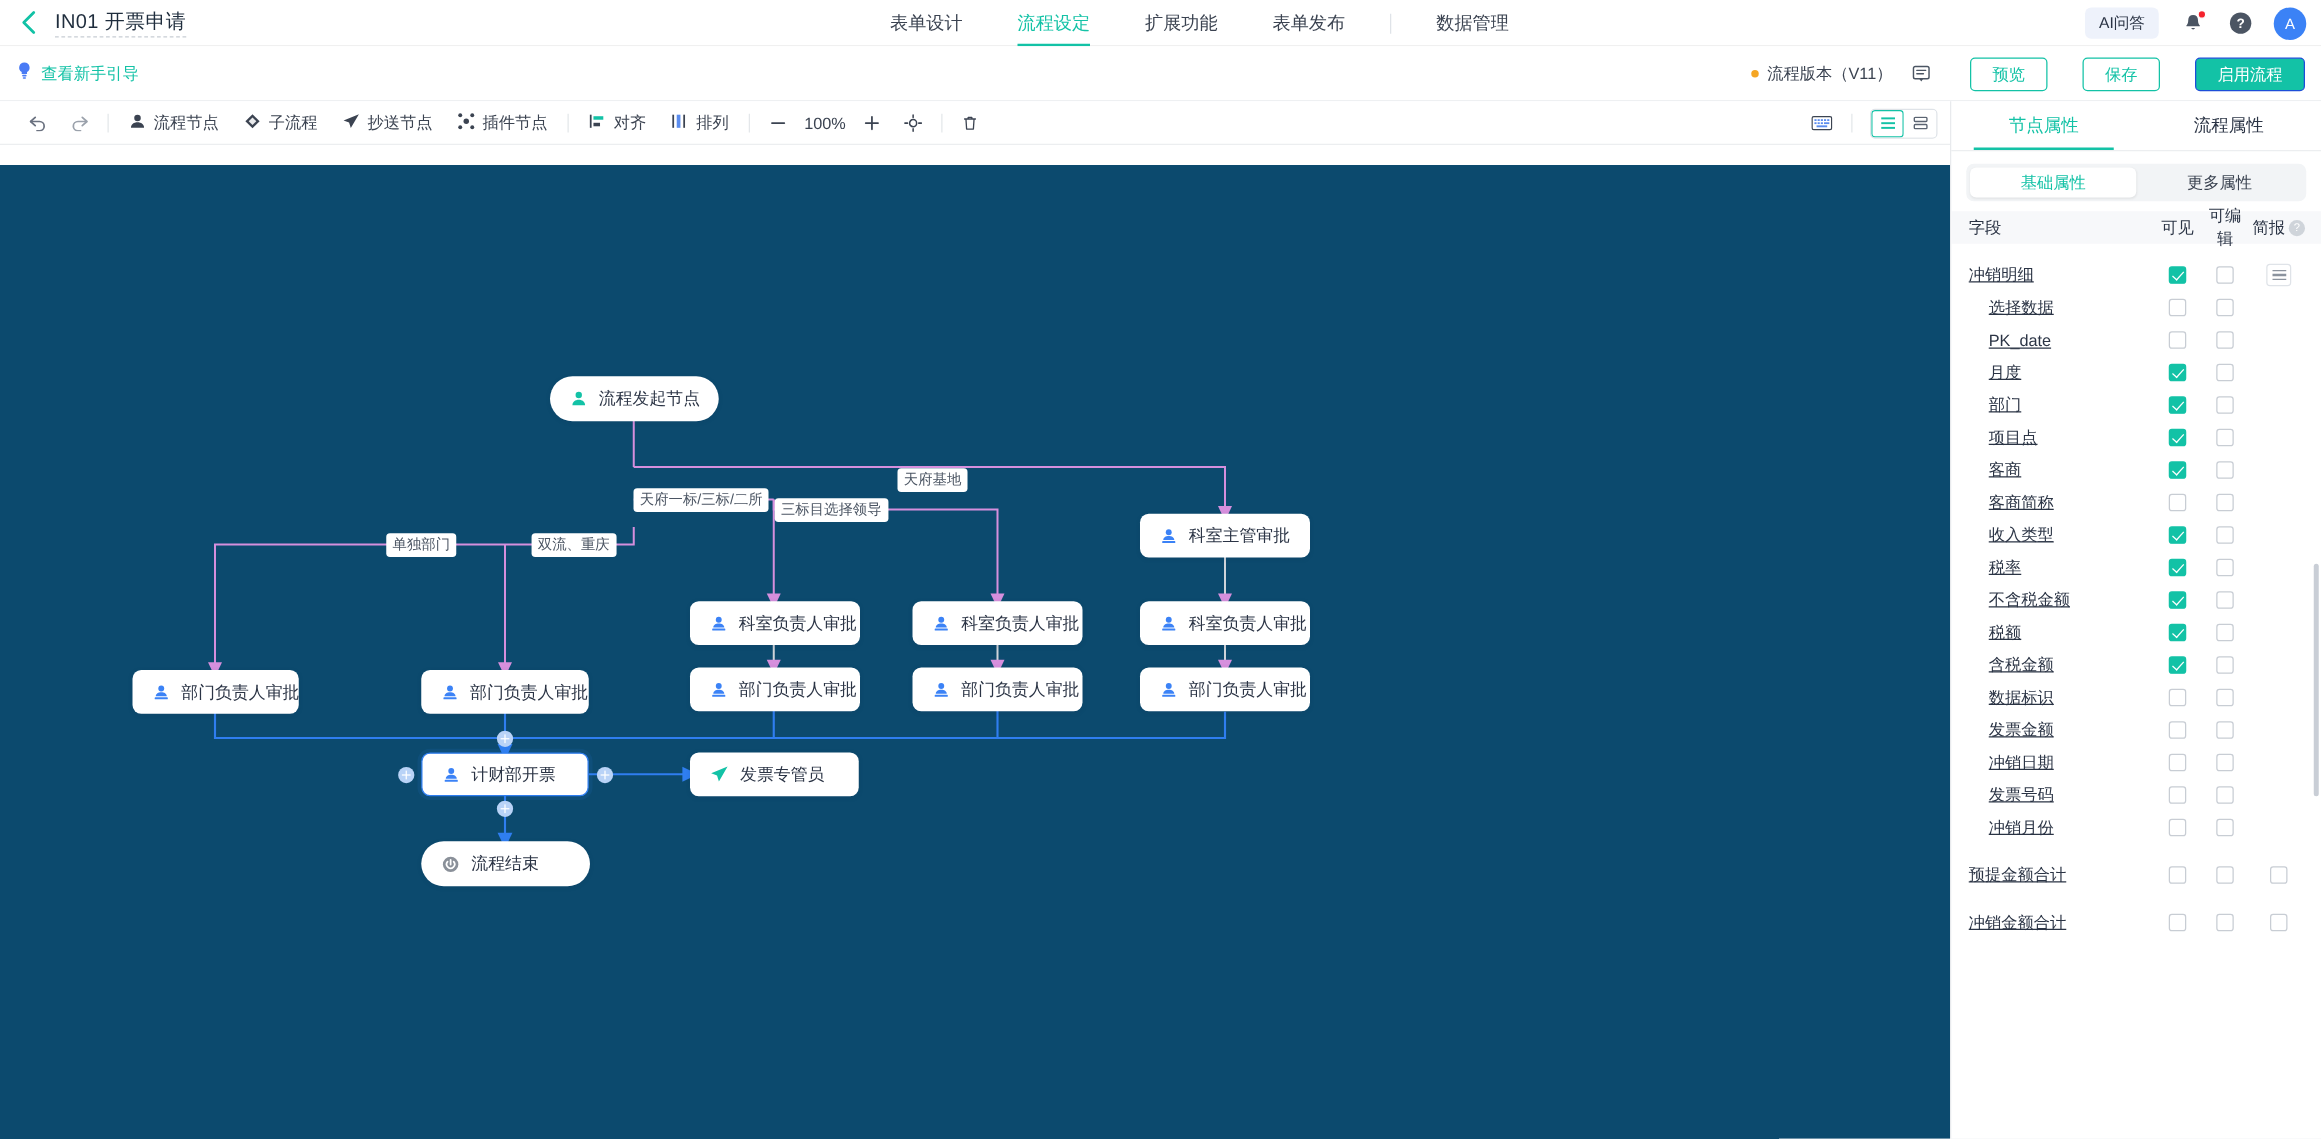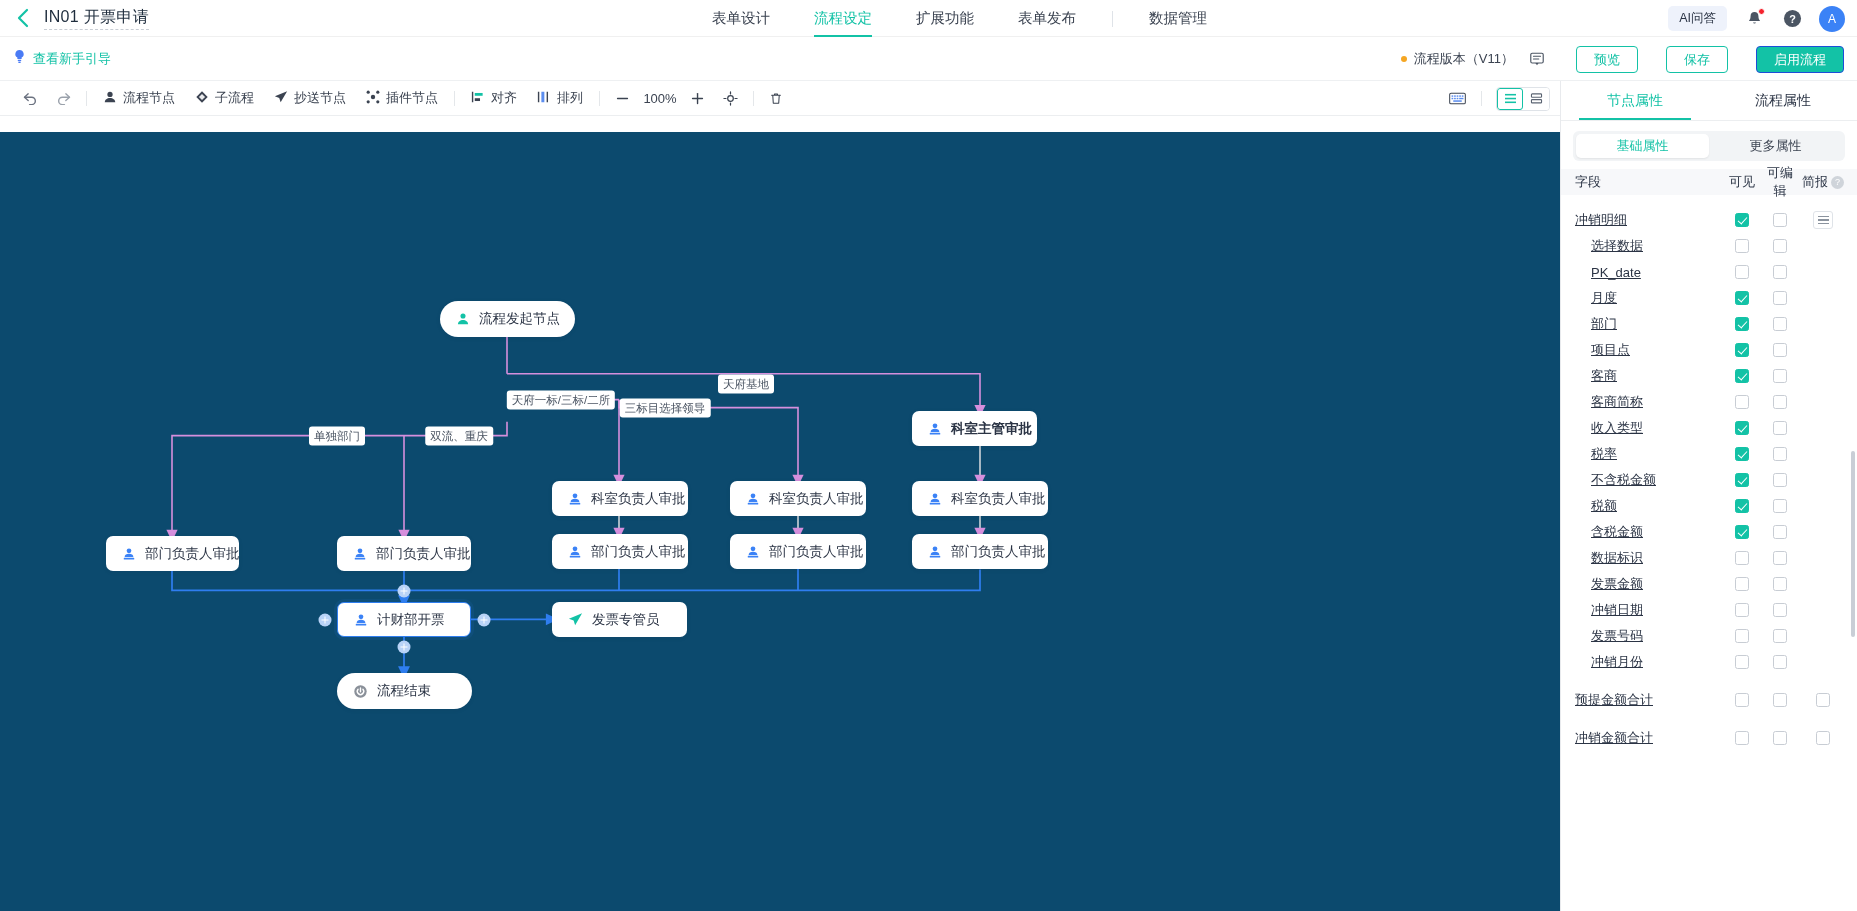--- a/index.html
+++ b/index.html
@@ -418,21 +418,21 @@
         <div id="nodes-layer">
             <div class="node round" style="left: 440px; top: 169px; width: 135px;">
               <span style="display: flex;">
                 <svg width="14" height="14" viewBox="0 0 16 16">
                   <circle cx="8" cy="4.6" r="2.9" fill="#13c2a6"></circle>
                   <path d="M2.2 14c0-3.1 2.6-5 5.8-5s5.8 1.9 5.8 5z" fill="#13c2a6"></path>
                 </svg>
               </span>
               <span class="nlabel">流程发起节点</span>
             </div>
-            <div class="node" style="left: 912px; top: 279px; width: 125px; font-weight: bold;">
+            <div class="node" style="left: 912px; top: 279px; width: 136px;">
               <span style="display: flex;">
                 <svg width="14" height="14" viewBox="0 0 16 16">
                   <circle cx="8" cy="4.4" r="2.7" fill="#3b82f6"></circle>
                   <path d="M3 11.4c0-2.2 2.2-3.6 5-3.6s5 1.4 5 3.6z" fill="#3b82f6"></path>
                   <rect x="2" y="12.4" width="12" height="1.8" rx=".6" fill="#3b82f6"></rect>
                 </svg>
               </span>
               <span class="nlabel">科室主管审批</span>
             </div>
             <div class="node" style="left: 552px; top: 349px; width: 136px;">

